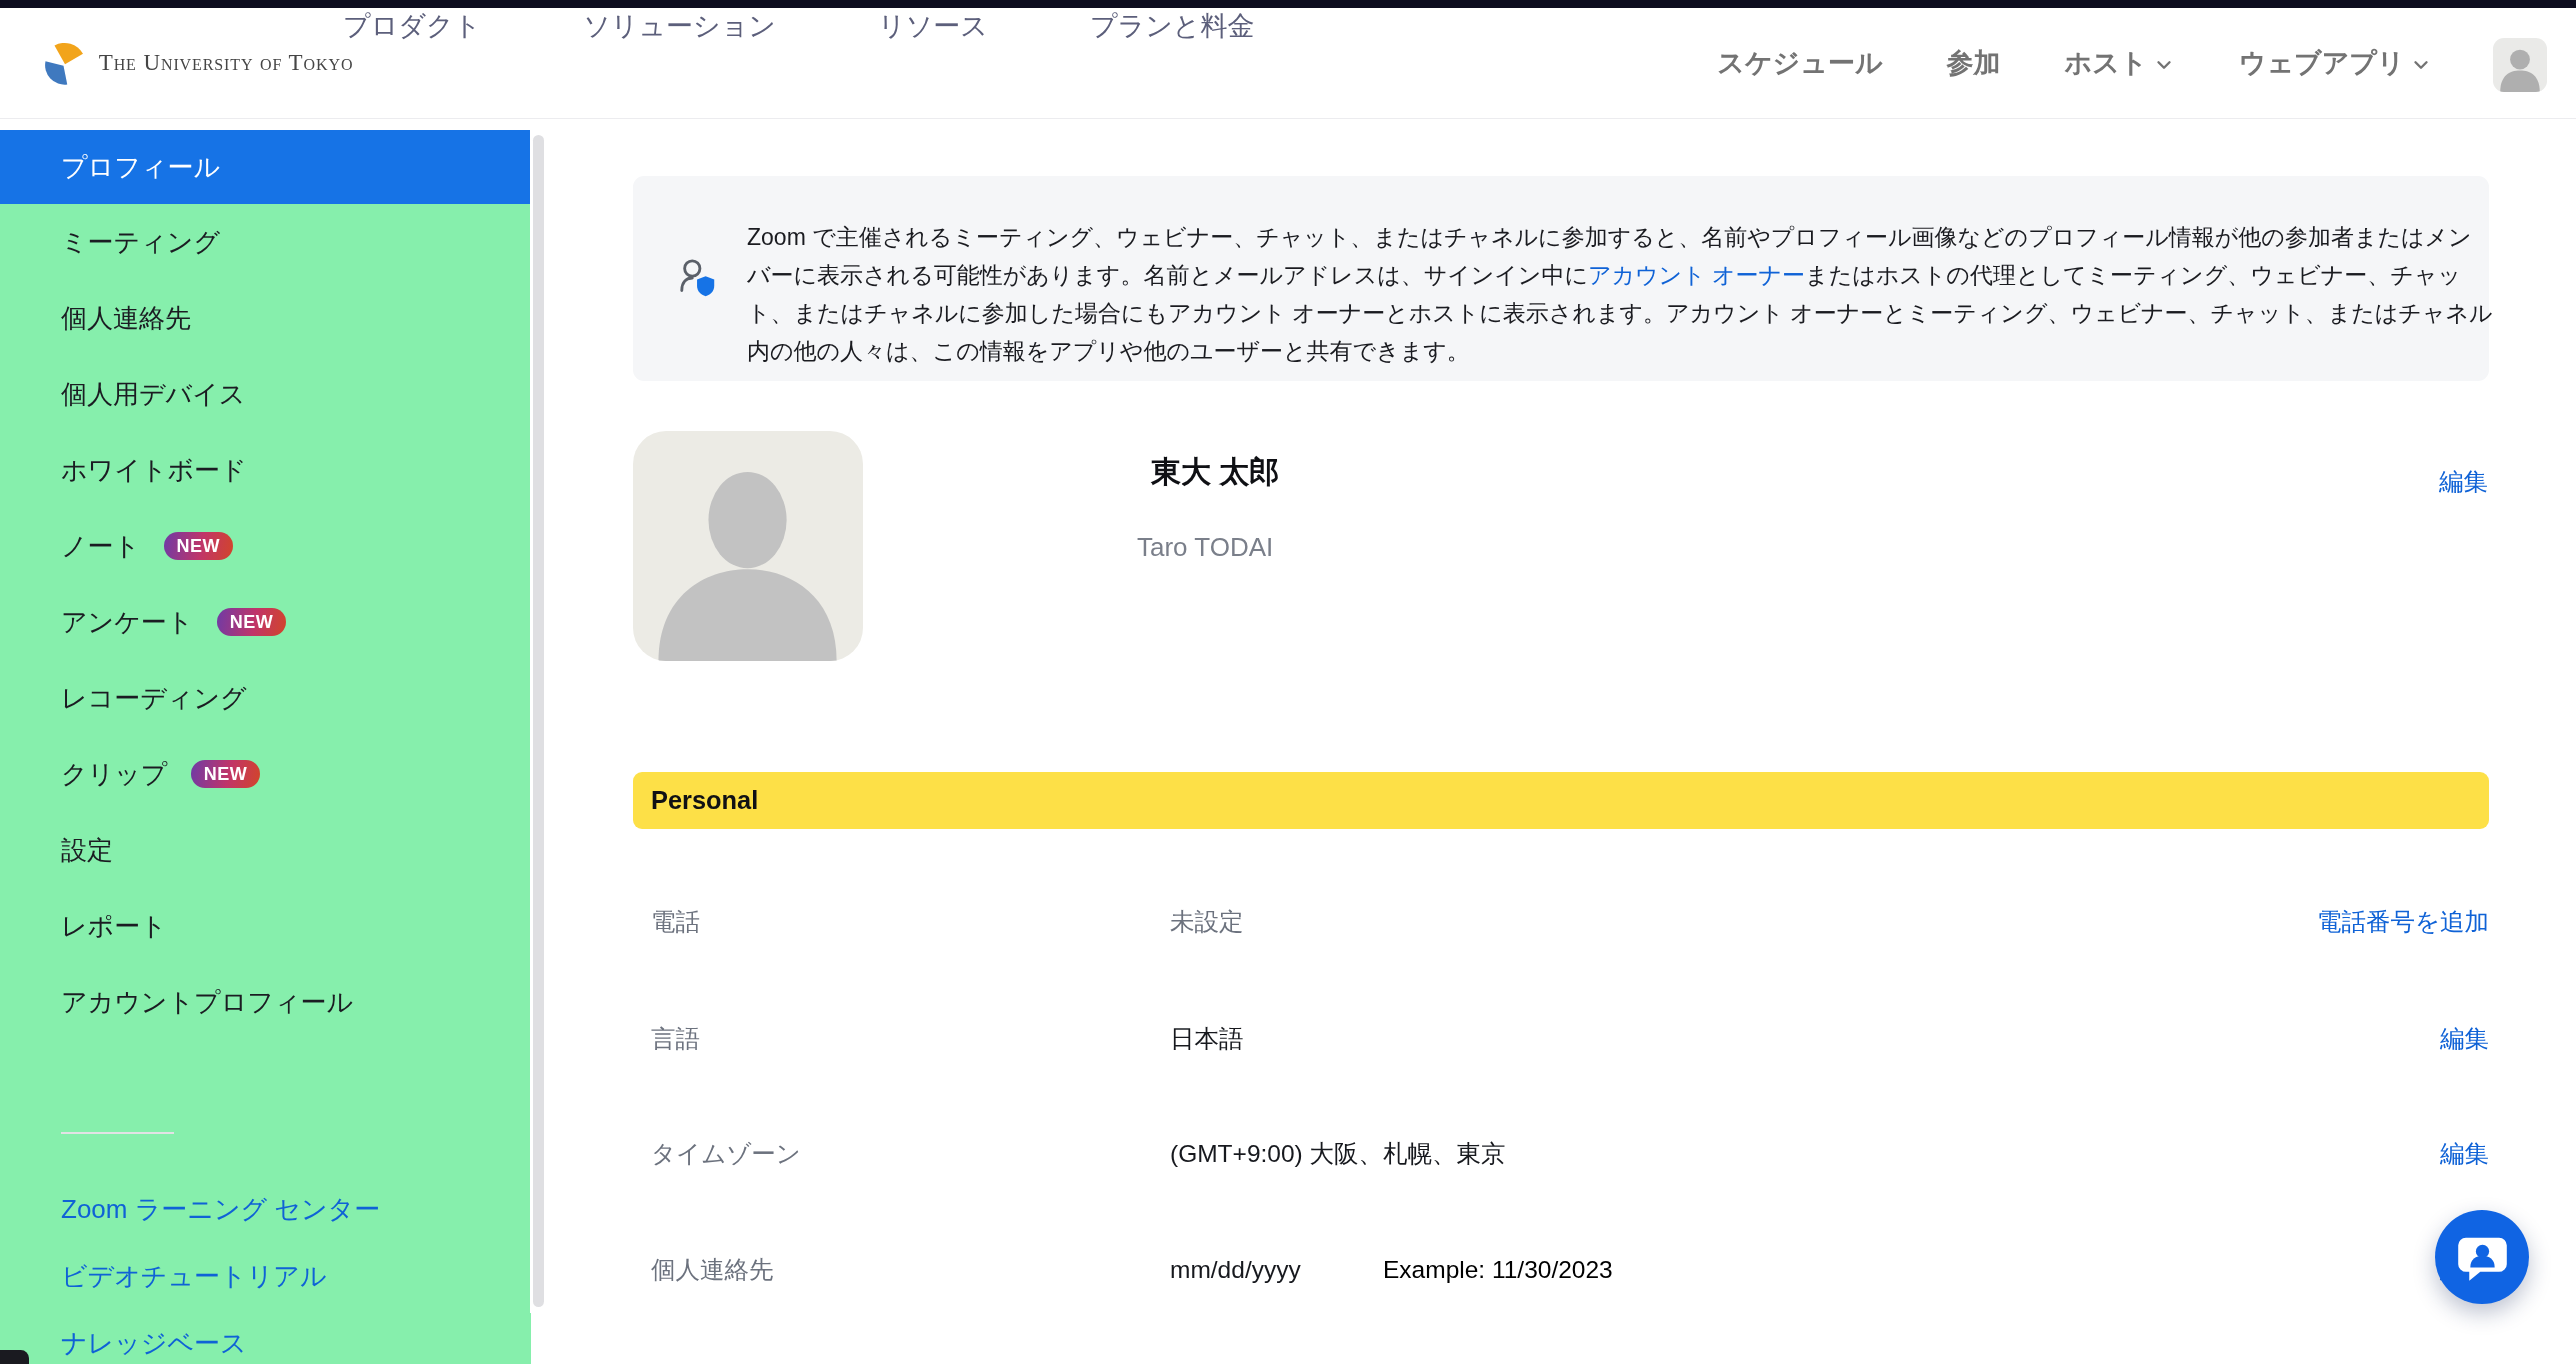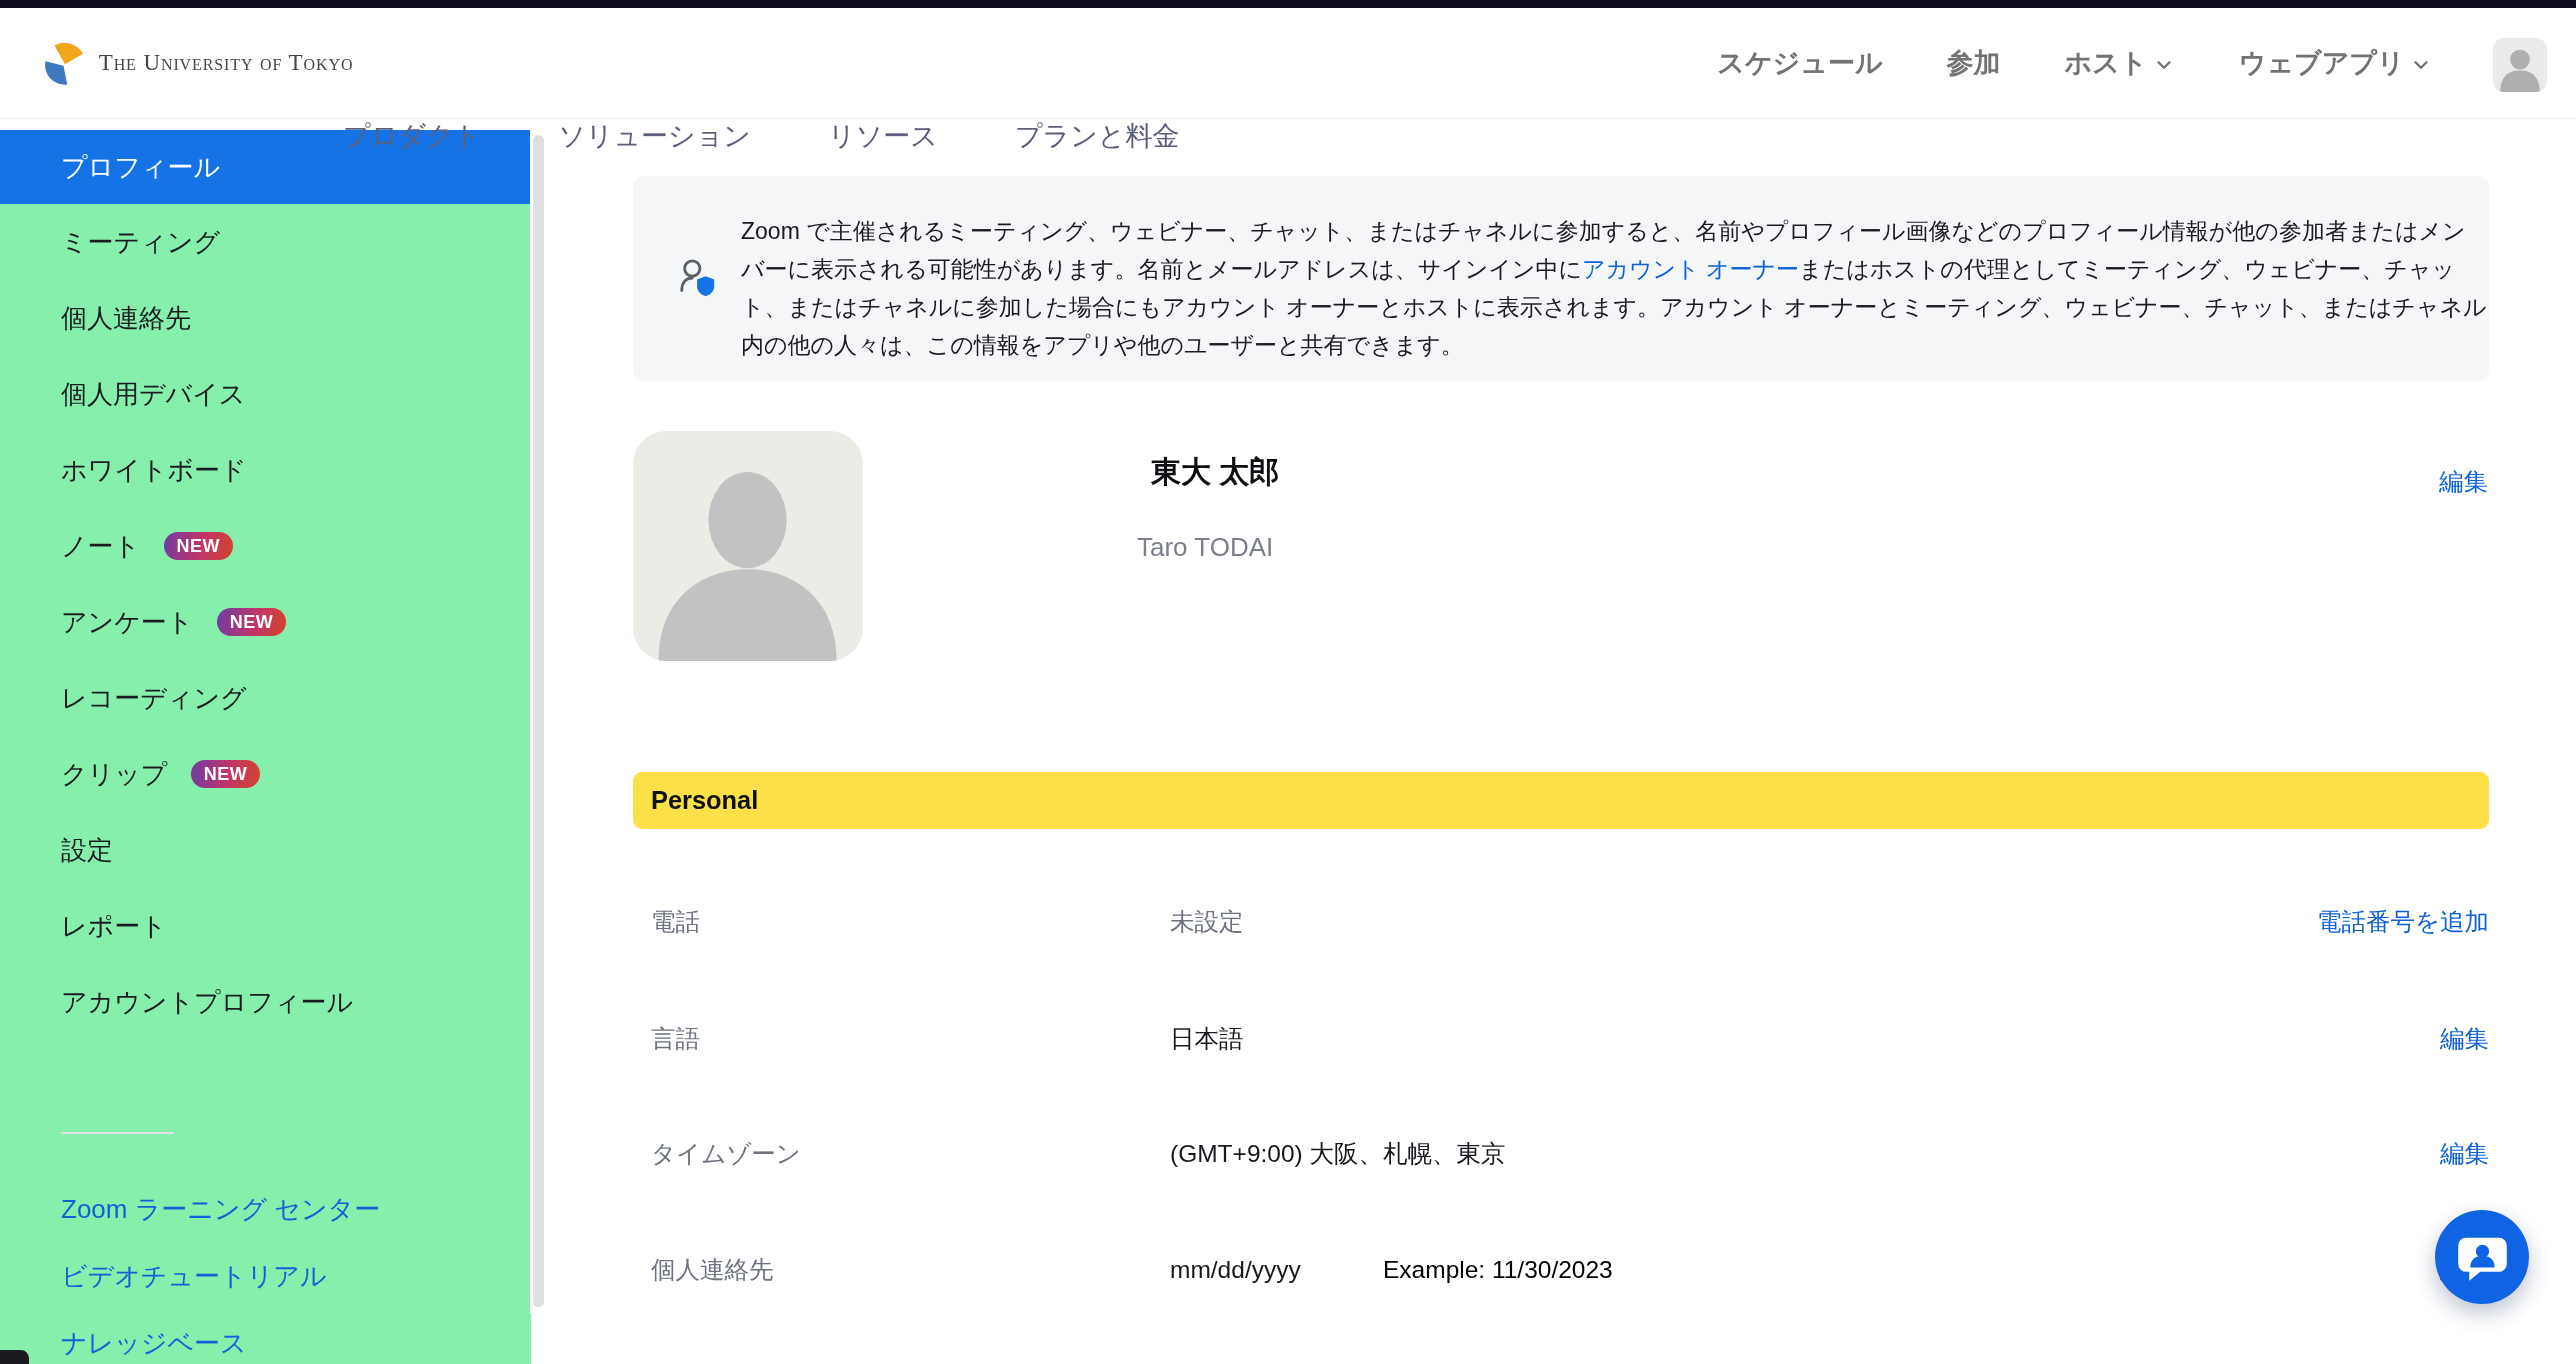--- a/index.html
+++ b/index.html
@@ -8,21 +8,21 @@
 
   
   .topstrip{position:absolute;top:0;left:0;width:100%;height:8.2px;background:#0D0D1F;}
 
   
   .header{position:absolute;top:8.2px;left:0;width:100%;height:110px;background:#fff;
           border-bottom:0.9px solid #ECECEF;z-index:3;}
   .logo{position:absolute;left:44px;top:0;height:100%;display:flex;align-items:center;gap:12.7px;cursor:pointer;}
   .logo-text{font-family:"Liberation Serif",serif;font-variant:small-caps;font-size:23px;
              color:#454545;letter-spacing:0.9px;white-space:nowrap;}
-  .nav-left{position:absolute;left:343px;top:0;height:100%;display:flex;align-items:flex-end;gap:77px;margin-top:36px;}
+  .nav-left{position:absolute;left:343px;top:0;height:100%;display:flex;align-items:flex-start;gap:102px;}
   .nav-right{position:absolute;right:144px;top:0;height:100%;display:flex;align-items:center;gap:64px;}
   .nav-item{font-size:27px;color:#5C5F7B;font-weight:500;display:flex;align-items:center;gap:5.4px;
             white-space:nowrap;cursor:pointer;}
   .nav-right .nav-item{color:#737373;font-weight:700;}
   .caret{width:22px;height:22px;margin-top:4.5px;flex:0 0 auto;}
   .header-avatar{position:absolute;right:29px;top:30px;width:54px;height:54px;border-radius:11px;
                  background:#EAEAE8;overflow:hidden;cursor:pointer;}
 
   
   .sidebar{position:absolute;left:0;top:130px;width:531px;height:1234px;background:#86efac;}
@@ -39,21 +39,21 @@
 
   
   .scroll-gutter{position:absolute;left:530px;top:130px;width:15.4px;height:1183px;background:#fff;}
   .scroll-thumb{position:absolute;left:2.7px;top:4.5px;width:11px;height:1172px;background:#DFDFE2;
                 border-radius:6.4px;cursor:pointer;}
 
   
   .notice{position:absolute;left:633px;top:176px;width:1856px;height:205px;background:#F5F6F8;
           border-radius:11px;}
   .notice-icon{position:absolute;left:44px;top:82px;}
-  .notice-text{position:absolute;left:98px;top:26px;width:1746px;margin:10px;font-size:23px;
+  .notice-text{position:absolute;left:98px;top:26px;width:1746px;margin:16px;font-size:23px;
                line-height:38px;color:#1A1B20;}
   .inline-link{color:#0F62D6;text-decoration:none;cursor:pointer;}
 
   
   .big-avatar{position:absolute;left:633px;top:431px;width:230px;height:230px;border-radius:33px;
               background:#ECEBE5;overflow:hidden;}
   .display-name{position:absolute;left:1137px;top:438px;margin:14px;font-size:30px;font-weight:700;
                 color:#0F1014;white-space:nowrap;}
   .romanized{position:absolute;left:1137px;top:532px;font-size:26px;color:#7A7F8A;white-space:nowrap;}
   .link{color:#0F62D6;text-decoration:none;cursor:pointer;}

